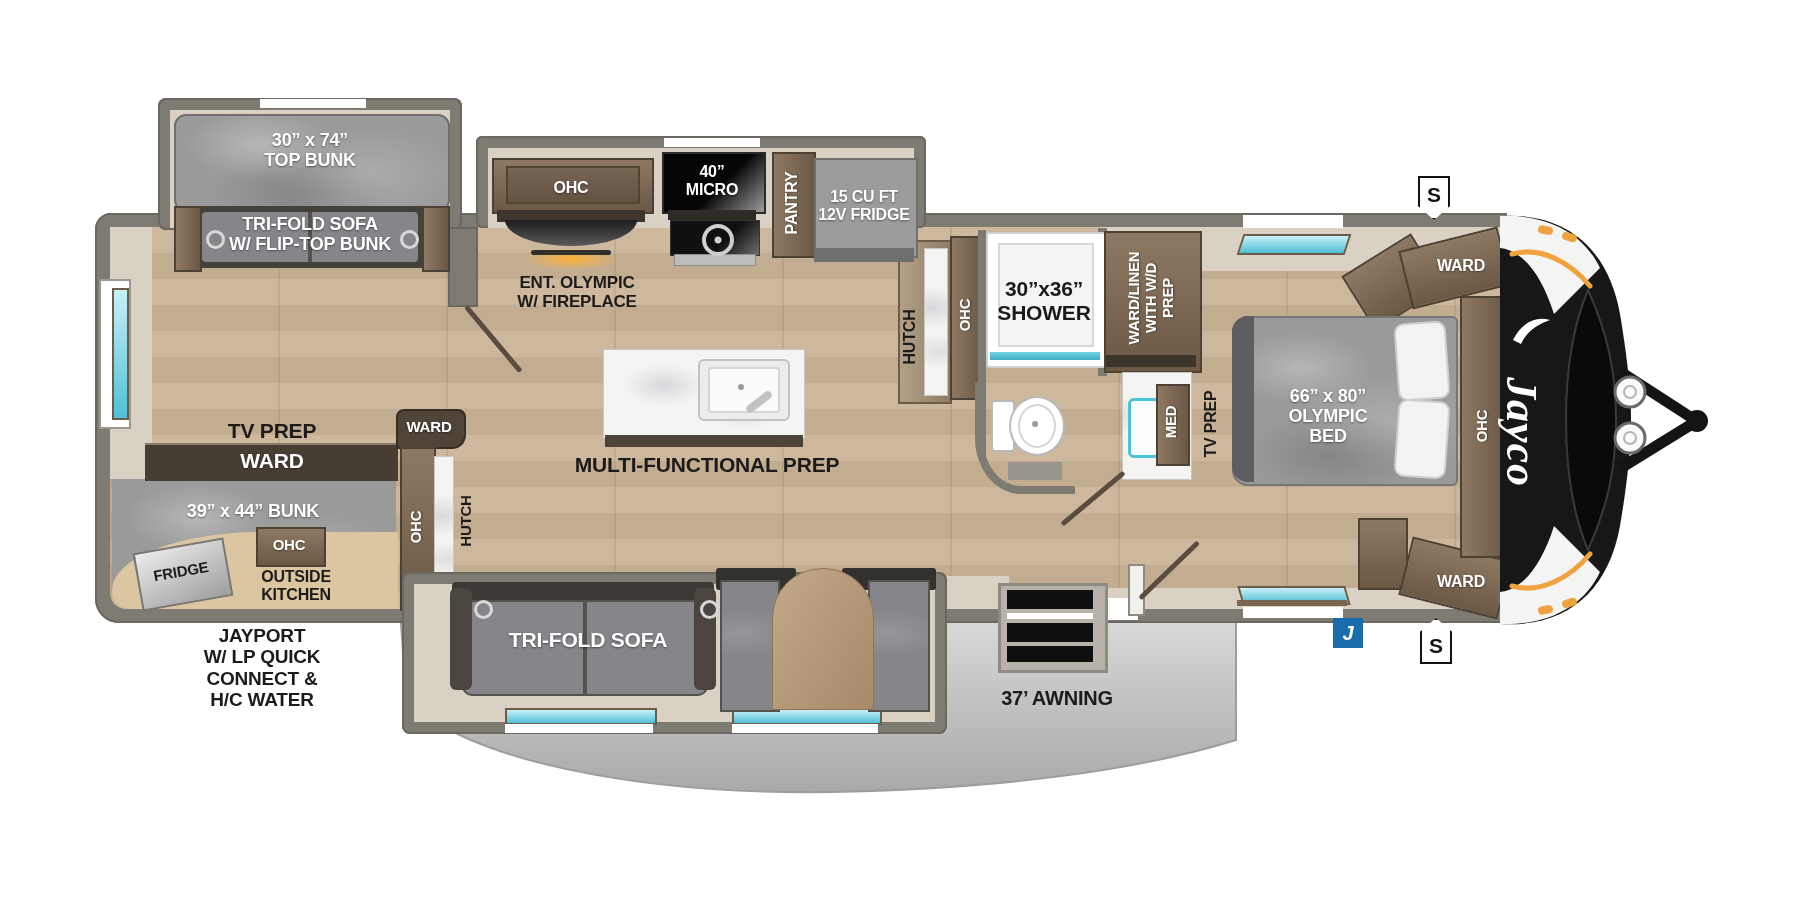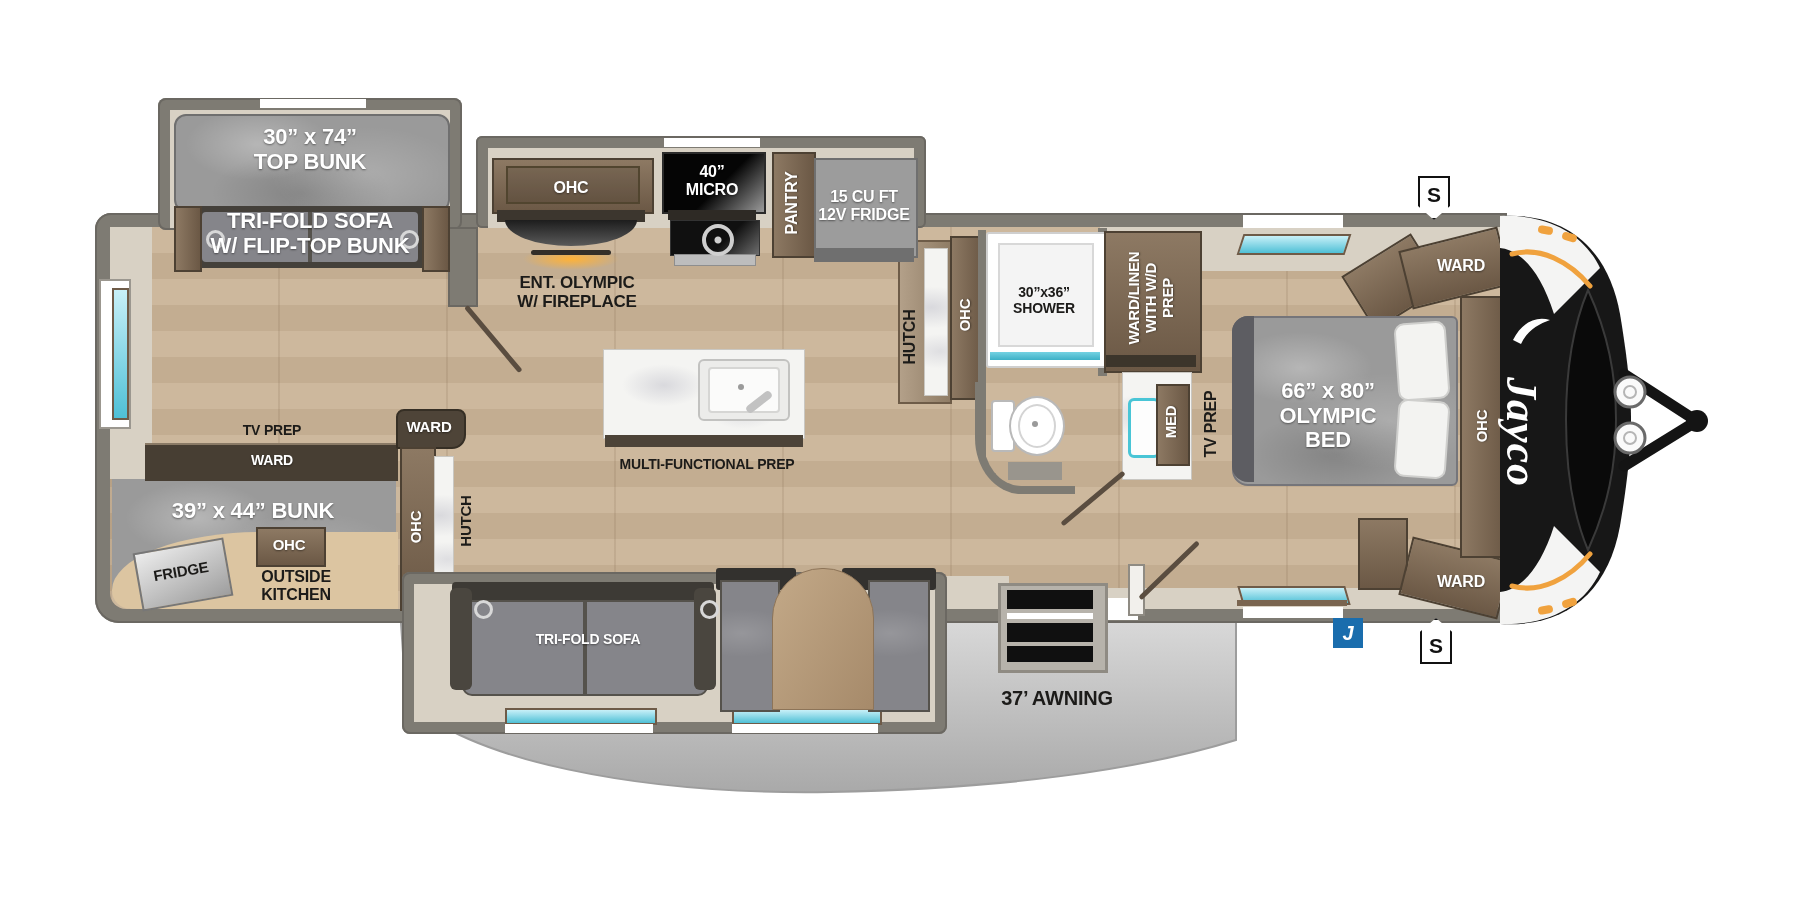--- a/index.html
+++ b/index.html
@@ -1,25 +1,25 @@
 <!DOCTYPE html>
 <html><head>
 <meta charset="utf-8">
 <style>
   html,body{margin:0;padding:0;background:#fff}
   #plan{position:relative;width:1800px;height:920px;background:#fff;overflow:hidden;
         font-family:"Liberation Sans",sans-serif;}
   .abs{position:absolute}
   
   .lbl{position:absolute;font-weight:bold;white-space:pre-line;text-align:center;line-height:1.12;
-       letter-spacing:-.2px;color:#fff;font-size:14px;transform:translate(-50%,-50%);
+       letter-spacing:-.2px;color:#fff;font-size:21px;transform:translate(-50%,-50%);
        text-shadow:0 1px 2px rgba(0,0,0,.45);z-index:40}
   .lbl.dark{color:#1c1b19;text-shadow:none}
   .lbl.vert{transform:translate(-50%,-50%) rotate(-90deg)}.lbl.s15{font-size:15px}.lbl.s16{font-size:16px}
-  .lbl.s18{font-size:22px}.lbl.s19{font-size:19px}.lbl.s20{font-size:20px}
+  .lbl.s18{font-size:18px}.lbl.s19{font-size:19px}.lbl.s20{font-size:20px}
   
   .wall{background:#7e7b73;box-shadow:0 0 0 2px #6b6862 inset}
   .beige{background:#d8d1c4}
   .wood{background:
     repeating-linear-gradient(90deg, rgba(120,94,68,.15) 0 2px, transparent 2px 168px),
     repeating-linear-gradient(180deg,#cdb89d 0 26px,#c3ad91 26px 52px)}
   .brown{background:linear-gradient(180deg,#8d7963,#6b5845);border:2px solid #4d4133}
   .brownV{background:linear-gradient(90deg,#8d7963,#6b5845);border:2px solid #4d4133}
   .darkband{background:#473e33;border-top:2px solid #8a7a66}
   .quilt{background:
@@ -249,15 +249,19 @@
     <circle cx="136" cy="236" r="6" fill="none" stroke="#b5b5b5" stroke-width="2"></circle>
     <circle cx="203" cy="219" r="11" fill="#141414"></circle>
     <path d="M1,200 C10,182 24,176 38,180 C26,184 14,192 9,204 Z" fill="#ffffff" transform="translate(18,-62)"></path>
   </svg>
   <div class="abs" style="left:1521px;top:432px;transform:translate(-50%,-50%) rotate(90deg);color:#fff;font-weight:bold;font-style:italic;font-size:44px;letter-spacing:1px;z-index:26;font-family:'Liberation Serif',serif">Jayco</div>
 
   <div class="badge" style="left:1418px;top:176px;height:40px;line-height:34px;clip-path:polygon(0 0,100% 0,100% 68%,50% 100%,0 68%)">S</div>
   <div class="badge" style="left:1420px;top:618px;height:42px;line-height:52px;clip-path:polygon(50% 0,100% 30%,100% 100%,0 100%,0 30%)">S</div>
   <div class="abs" style="left:1333px;top:618px;width:30px;height:30px;background:#1a6dad;color:#fff;font-weight:bold;font-style:italic;font-size:20px;text-align:center;line-height:30px;z-index:60">J</div>
 
+  <div class="lbl dark s19" style="left:262px;top:668px">JAYPORT
+W/ LP QUICK
+CONNECT &amp;
+H/C WATER</div>
   <div class="lbl dark s20" style="left:1057px;top:698px">37’ AWNING</div>
 
 </div>
 
 </body></html>

